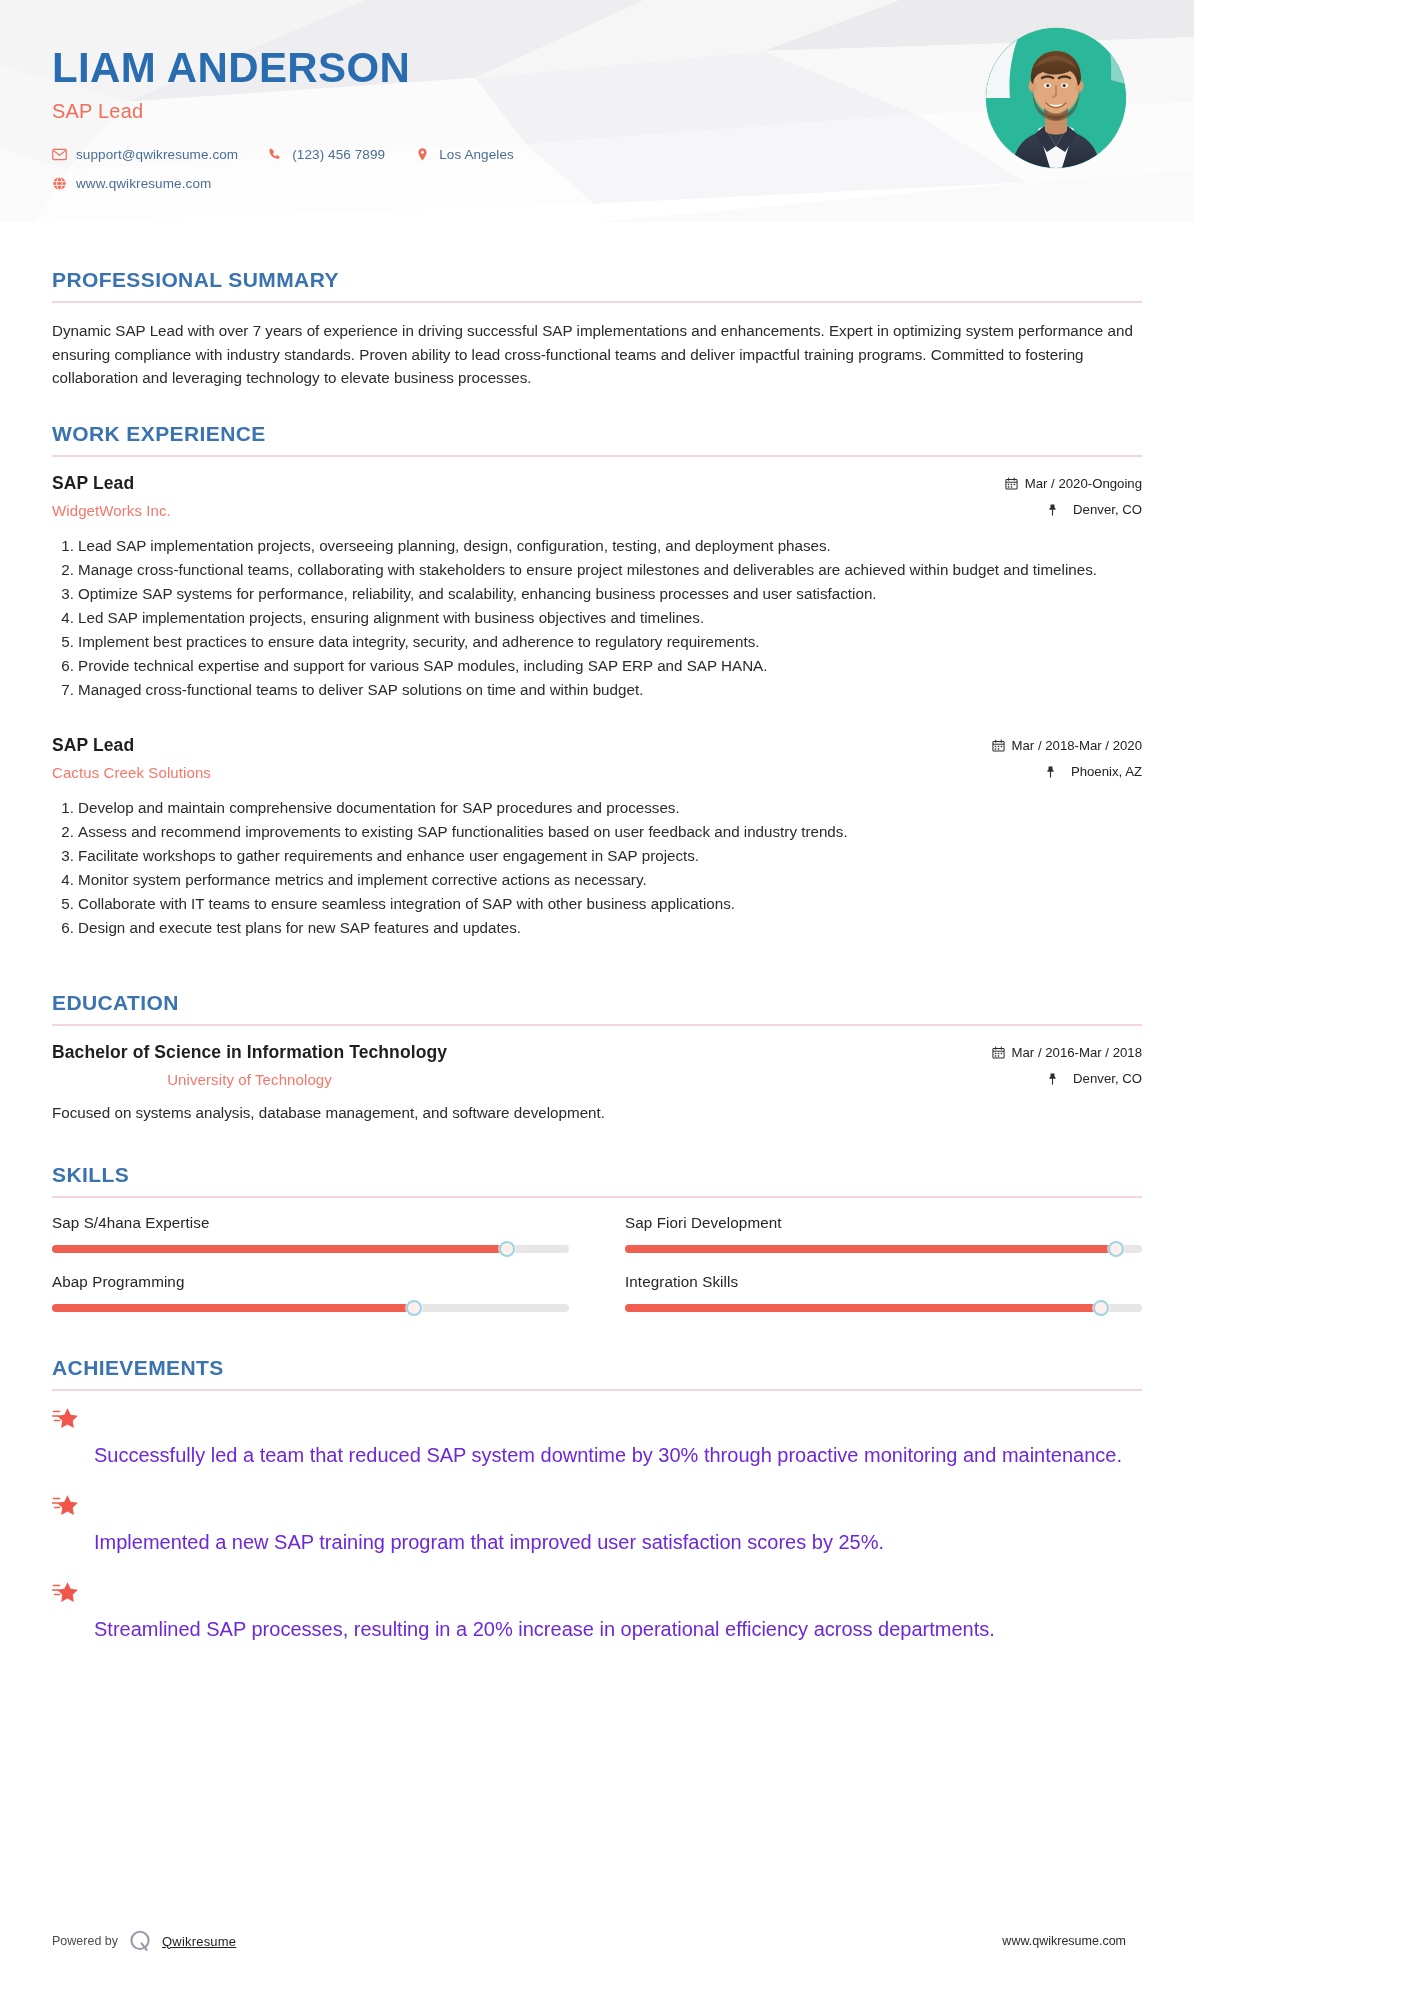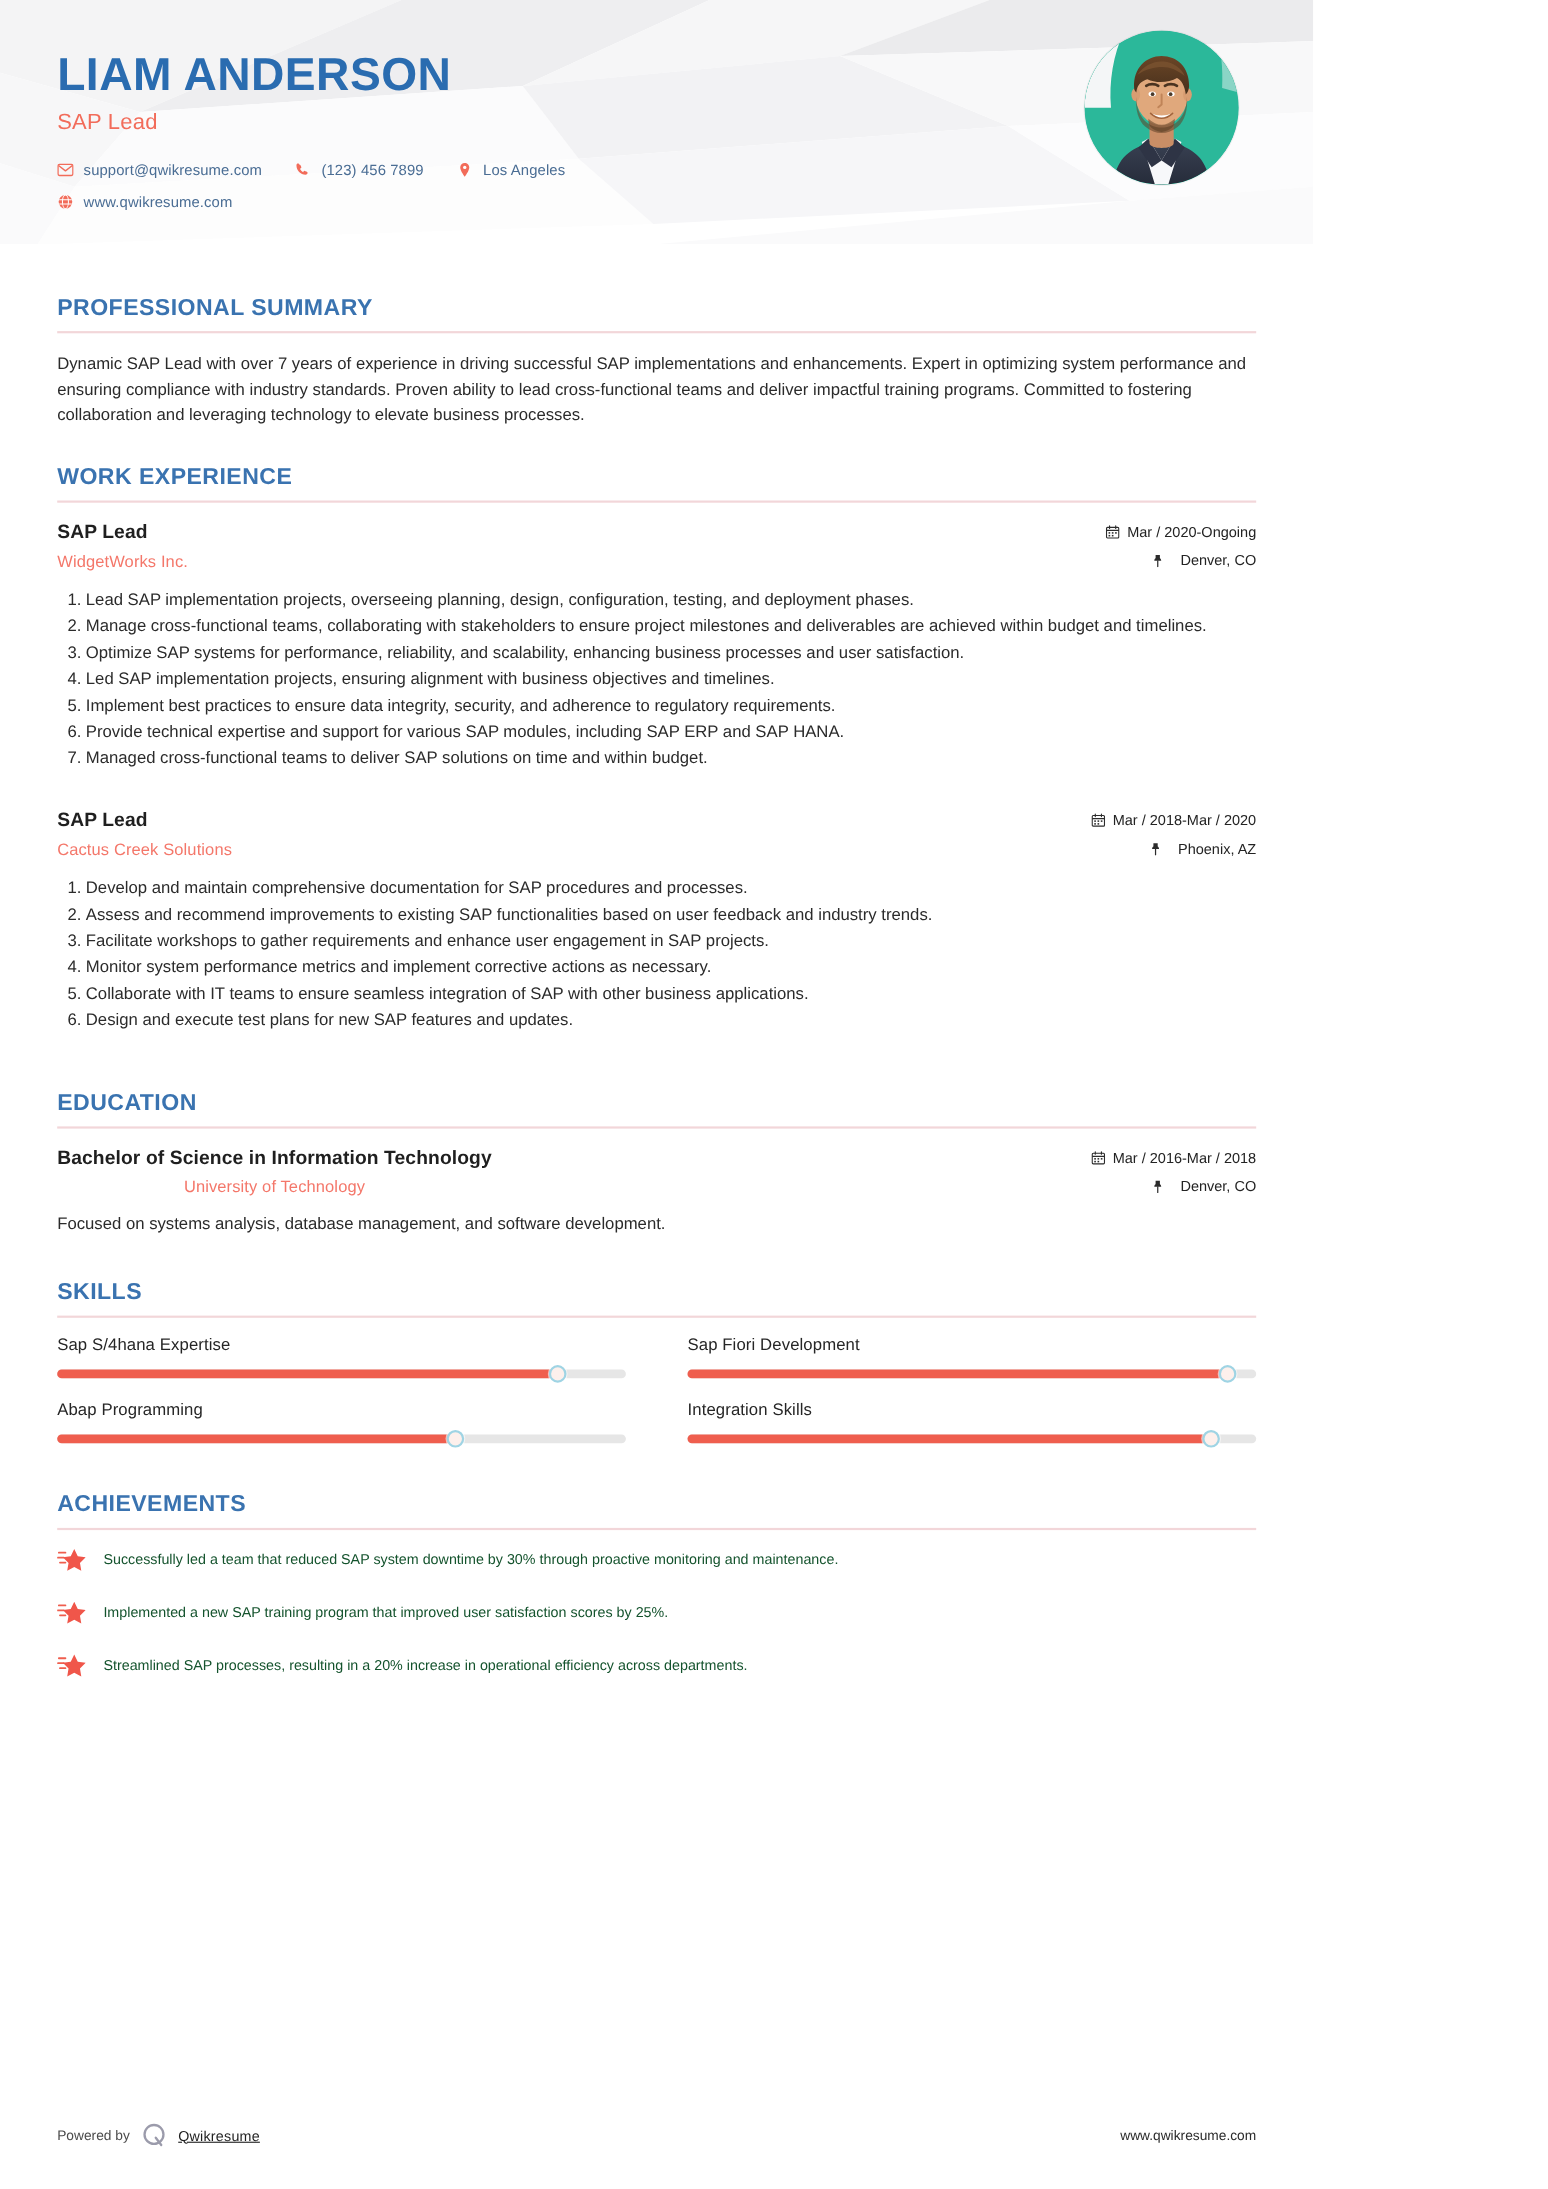--- a/index.html
+++ b/index.html
@@ -206,30 +206,31 @@
   
   .ach-list { margin-top:4px; }
   .ach-item {
     display:flex;
     align-items:flex-start;
     gap:16px;
     margin-bottom:24px;
   }
   .ach-item .ic { width:26px; height:26px; flex:0 0 26px; margin-top:-2px; display:block; }
   .ach-text {
-    font-size:13px;
+    font-size:20px;
     line-height:1.45;
-    color:#14532d;
+    color:#6d28d9;
     padding-top:2px;
+    margin-top:32px;
   }
 
   
   .footer {
     position:absolute;
-    left:0; right:0;
+    left:0; right:16px;
     bottom:36px;
     padding:0 52px;
     display:flex;
     align-items:center;
     justify-content:space-between;
   }
   .powered {
     display:flex;
     align-items:center;
     gap:9px;

